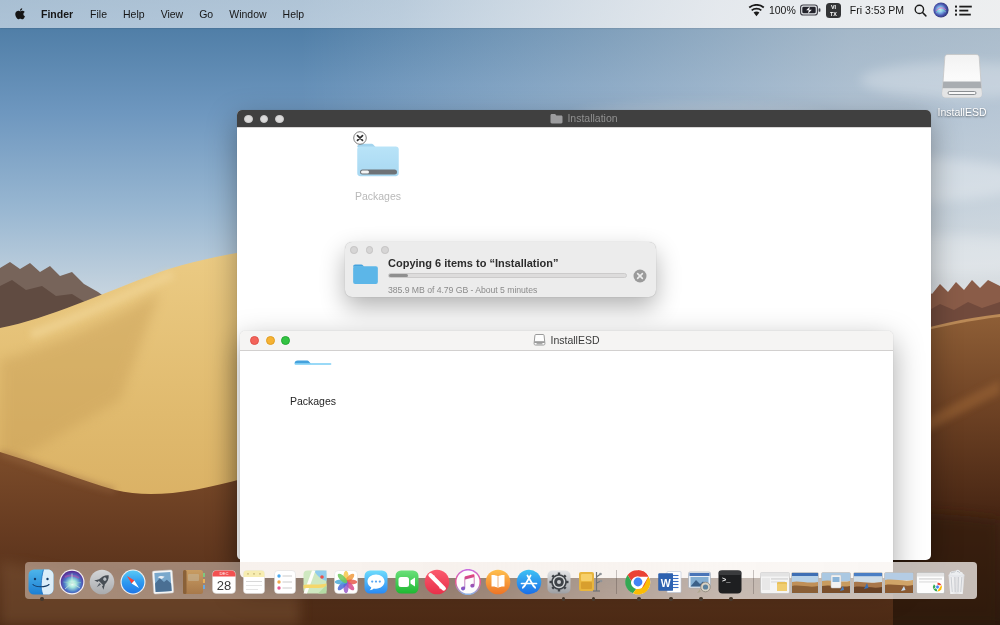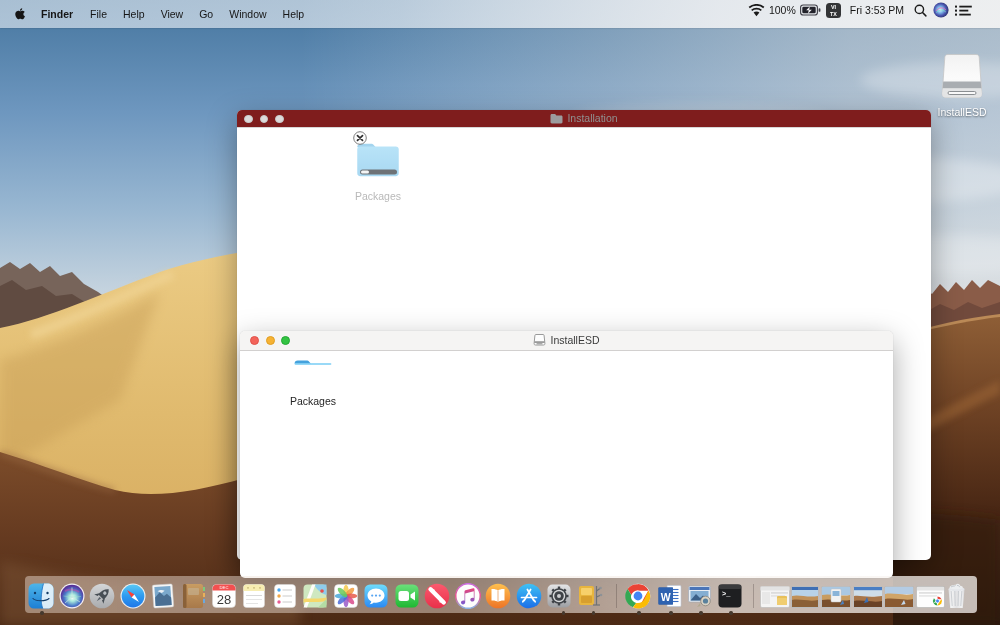--- a/index.html
+++ b/index.html
@@ -13,40 +13,40 @@
 #menubar .apple{padding:0 9px 0 15px;display:flex;align-items:center;}
 #menubar .bold{font-weight:bold;padding:0 9px 0 7px;}
 #menubar .r{position:absolute;right:15px;top:0;height:20px;display:flex;align-items:center;}
 #menubar .ri{margin:0 0;display:flex;align-items:center;}
 
 #deskicon{position:absolute;left:930px;top:53px;width:64px;text-align:center;}
 #deskicon .lbl{margin-top:7px;font-size:10.5px;color:#ffffff;text-shadow:0 1px 2px rgba(0,0,0,0.55);}
 
 .window{position:absolute;border-radius:5px;box-shadow:0 10px 30px rgba(0,0,0,0.35),0 0 1px rgba(0,0,0,0.25);overflow:hidden;}
 #win1{left:237px;top:110px;width:694px;height:450px;background:#ffffff;}
-#win1 .tb{height:17px;background:#7f1d1d;border-bottom:1px solid #d8d6d6;position:relative;}
+#win1 .tb{height:17px;background:#404040;border-bottom:1px solid #d8d6d6;position:relative;}
 #win1 .dot{position:absolute;top:4.5px;width:8.5px;height:8.5px;border-radius:50%;background:#dcdbdb;border:0.5px solid #c8c7c7;box-sizing:border-box;}
 #win1 .title{position:absolute;top:0;left:0;right:0;text-align:center;font-size:10.5px;line-height:17px;color:#909090;}
 #win2{left:240px;top:331px;width:653px;height:247px;background:#ffffff;}
 #win2 .tb{height:19px;background:#f5f4f3;border-bottom:1px solid #d2d0cf;position:relative;}
 #win2 .dot{position:absolute;top:5px;width:9px;height:9px;border-radius:50%;box-sizing:border-box;}
 #win2 .title{position:absolute;top:0;left:0;right:0;text-align:center;font-size:10.5px;line-height:19px;color:#3b3b3b;font-weight:400;}
 .titleicon{display:inline-block;vertical-align:-2px;margin-right:4px;}
 
 .fitem{position:absolute;text-align:center;}
 .fitem .flbl{font-size:10.5px;color:#252525;margin-top:5px;}
 
 #dlg{position:absolute;left:345px;top:242px;width:311px;height:55px;background:#ececec;border-radius:7px;box-shadow:0 10px 25px rgba(0,0,0,0.3),0 0 1px rgba(0,0,0,0.3);}
 #dlg .dot{position:absolute;top:4px;width:7.5px;height:7.5px;border-radius:50%;background:#d6d5d5;border:0.5px solid #c4c3c3;box-sizing:border-box;}
 #dlg .ttl{position:absolute;left:43px;top:15px;font-size:11px;font-weight:700;color:#2c2c2c;}
 #dlg .bar{position:absolute;left:43px;top:31px;width:239px;height:4.5px;border-radius:2.5px;background:#dddcdc;border:0.5px solid #cccbcb;box-sizing:border-box;}
 #dlg .fill{position:absolute;left:0;top:0;height:100%;width:19px;border-radius:2.5px;background:#8f8f8f;}
 #dlg .sub{position:absolute;left:43px;top:42.5px;font-size:8.7px;letter-spacing:-0.05px;color:#8b8b8b;}
 
-#dock{position:absolute;left:25px;top:576px;width:952px;height:37px;border-radius:4px;background:linear-gradient(90deg,rgba(240,226,216,0.45) 0%,rgba(238,226,217,0.48) 45%,rgba(244,236,230,0.62) 62%,rgba(248,243,239,0.72) 75%,rgba(248,244,241,0.75) 100%);}
+#dock{position:absolute;left:25px;top:562px;width:952px;height:37px;border-radius:4px;background:linear-gradient(90deg,rgba(240,226,216,0.45) 0%,rgba(238,226,217,0.48) 45%,rgba(244,236,230,0.62) 62%,rgba(248,243,239,0.72) 75%,rgba(248,244,241,0.75) 100%);}
 .dicon{position:absolute;top:7px;}
 .ddot{position:absolute;top:35px;width:3.5px;height:3.5px;border-radius:50%;background:#46392e;}
 .dsep{position:absolute;top:8px;width:1px;height:24px;background:rgba(60,50,45,0.28);}
 </style>
 </head>
 <body>
 <div id="stage">
 <svg id="wall" width="1000" height="625" viewBox="0 0 1000 625">
   <defs>
     <linearGradient id="sky" x1="0" y1="0" x2="0" y2="1">
@@ -235,20 +235,38 @@
     <rect x="7" y="28.5" width="37" height="5" rx="2.5" fill="#6e7276"></rect>
     <rect x="8" y="29.5" width="8" height="3" rx="1.5" fill="#f4f5f5"></rect>
   </svg>
   <div class="flbl" style="color:#b9b9b9;margin-top:8px;">Packages</div>
   <svg width="14" height="14" viewBox="0 0 16 16" style="position:absolute;left:4.5px;top:-10px;">
     <circle cx="8" cy="8" r="7.2" fill="#fcfcfc" stroke="#6a6a6a" stroke-width="1"></circle>
     <path d="M5.1 5.3 L10.9 10.7 M10.9 5.3 L5.1 10.7" stroke="#2e2e2e" stroke-width="1.9" stroke-linecap="round"></path>
   </svg>
 </div>
 
+<div id="dlg">
+  <div class="dot" style="left:5px;"></div>
+  <div class="dot" style="left:20.5px;"></div>
+  <div class="dot" style="left:36px;"></div>
+  <svg width="27" height="22" viewBox="0 0 100 82" style="position:absolute;left:7px;top:21px;">
+    <path d="M4,14 C4,9 7,6 12,6 L34,6 C37,6 39,7 41,9.5 L45,14 L4,14 Z" fill="#45a2dd"></path>
+    <rect x="4" y="12" width="92" height="66" rx="7" fill="#5cb6e8"></rect>
+  </svg>
+  <div class="ttl">Copying 6 items to “Installation”</div>
+  <div class="bar">
+        <div class="fill"></div>
+      </div>
+  <svg width="14" height="14" viewBox="0 0 14 14" style="position:absolute;left:288px;top:27px;">
+    <circle cx="7" cy="7" r="6.5" fill="#9a9a9a"></circle>
+    <path d="M4.6 4.6 L9.4 9.4 M9.4 4.6 L4.6 9.4" stroke="#ececec" stroke-width="1.6" stroke-linecap="round"></path>
+  </svg>
+  <div class="sub">385.9 MB of 4.79 GB - About 5 minutes</div>
+</div>
 
 <div class="window" id="win2">
   <div class="tb">
     <div class="dot" style="left:10px;background:#f3635a;border:0.5px solid #e0524a;"></div>
     <div class="dot" style="left:25.5px;background:#f6b233;border:0.5px solid #e09e22;"></div>
     <div class="dot" style="left:41px;background:#33c342;border:0.5px solid #23a833;"></div>
     <div class="title"><span class="titleicon"><svg width="13" height="12" viewBox="0 0 13 12">
               <path d="M3,0.5 L10,0.5 C10.7,0.5 11,0.9 11.1,1.5 L11.9,9.5 C12,10.4 11.5,11 10.6,11 L2.4,11 C1.5,11 1,10.4 1.1,9.5 L1.9,1.5 C2,0.9 2.3,0.5 3,0.5 Z" fill="#fdfdfd" stroke="#8f8f8f" stroke-width="0.9"></path>
               <rect x="1.3" y="7.2" width="10.4" height="1.8" fill="#9b9b9b"></rect>
               <rect x="3.4" y="9.3" width="6.2" height="0.9" rx="0.45" fill="#8f8f8f"></rect>

